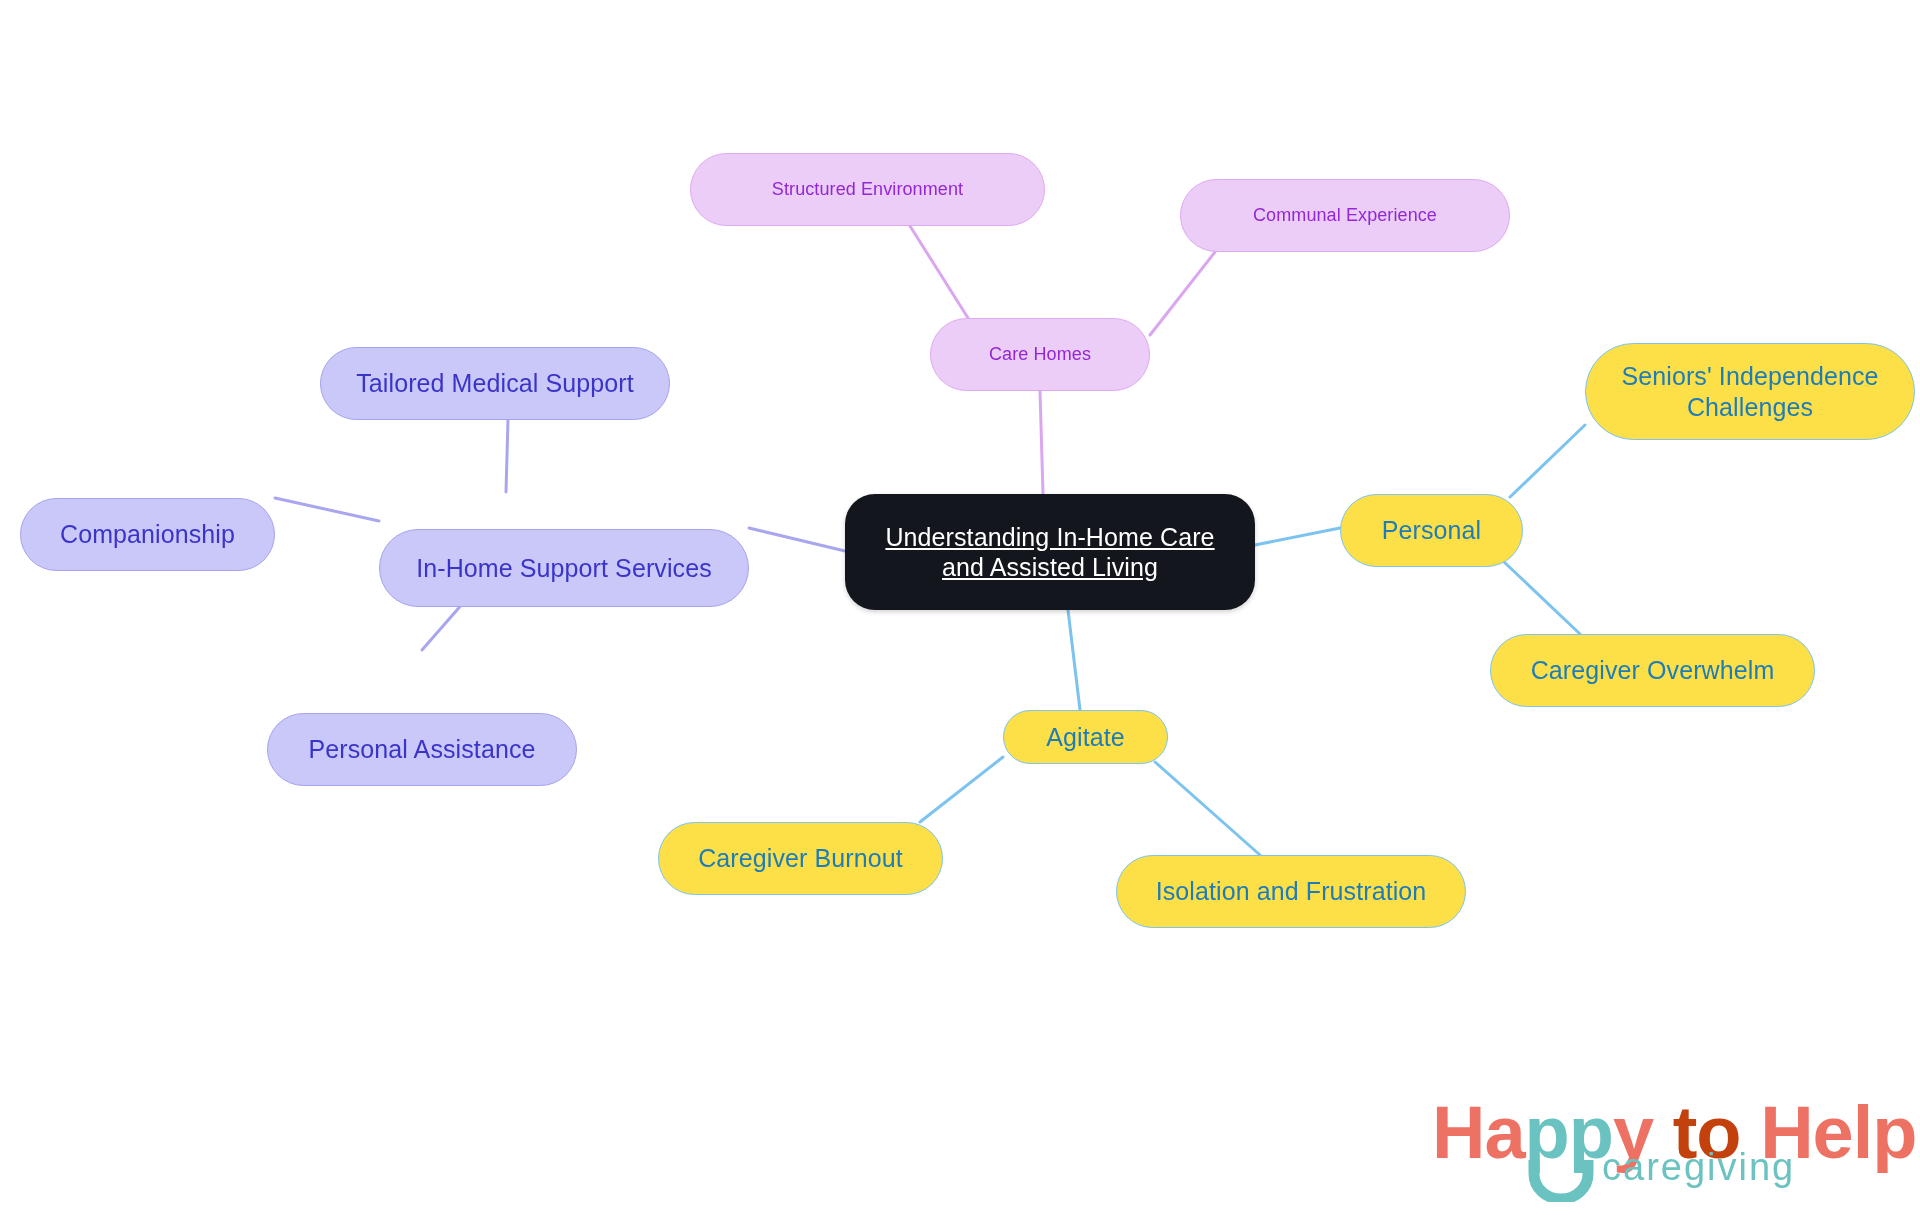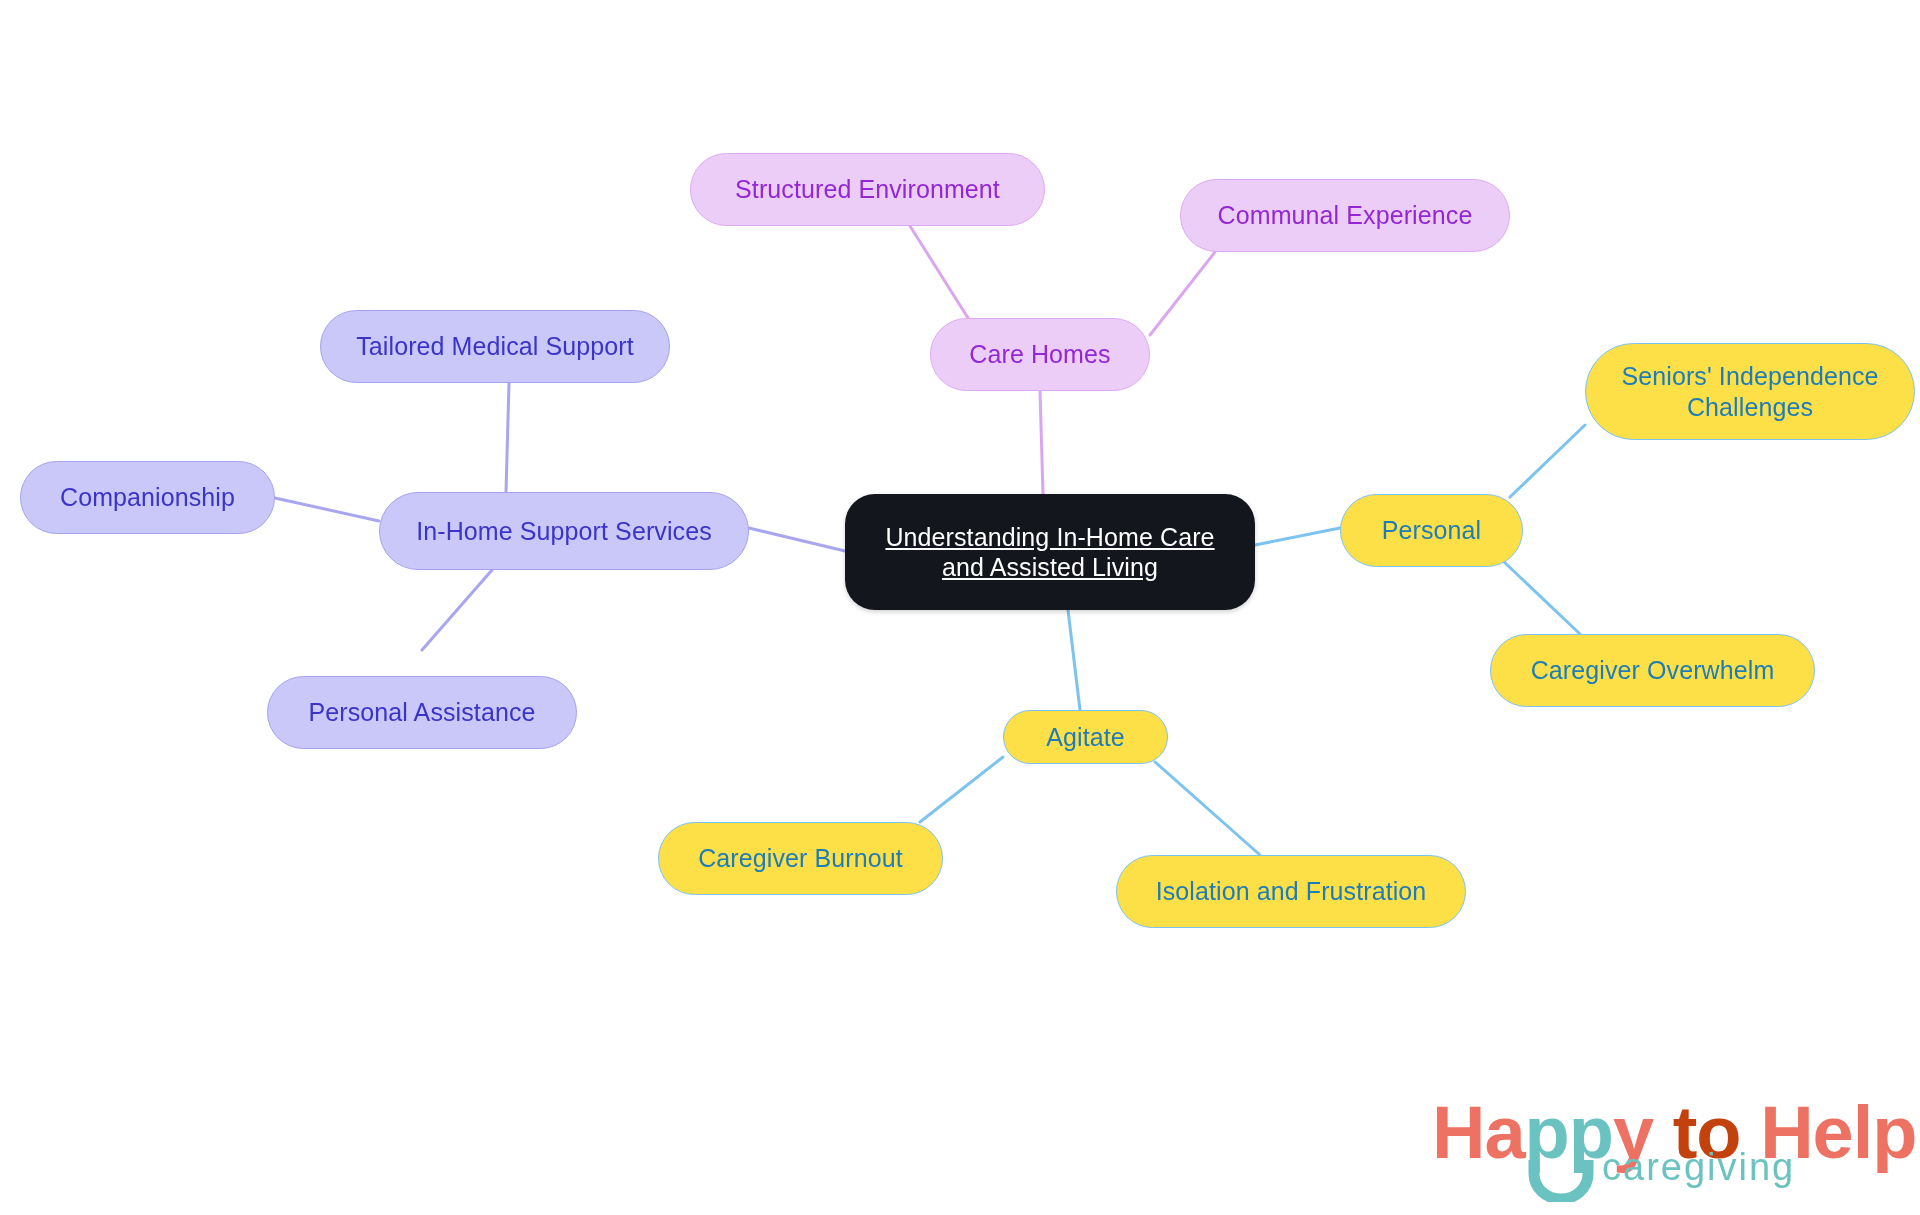--- a/index.html
+++ b/index.html
@@ -46,26 +46,27 @@
     border: none;
     border-radius: 30px;
     font-size: 25px;
     box-shadow: 0 2px 5px rgba(0,0,0,0.18);
   }
   .node-purple {
     background: #c9c8f8;
     border: 1.6px solid #a5a2ef;
     color: #3b34c9;
     font-size: 25px;
+    margin-top: 37px;
   }
   .node-orchid {
     background: #eccdf7;
     border: 1.6px solid #dfa9f2;
     color: #9327d6;
-    font-size: 25px;
+    font-size: 18px;
   }
   .node-blue {
     background: #fde047;
     border: 1.6px solid #7cc3ef;
     color: #1e7cb8;
     font-size: 25px;
   }
   .logo {
     position: absolute;
     left: 1412px;

